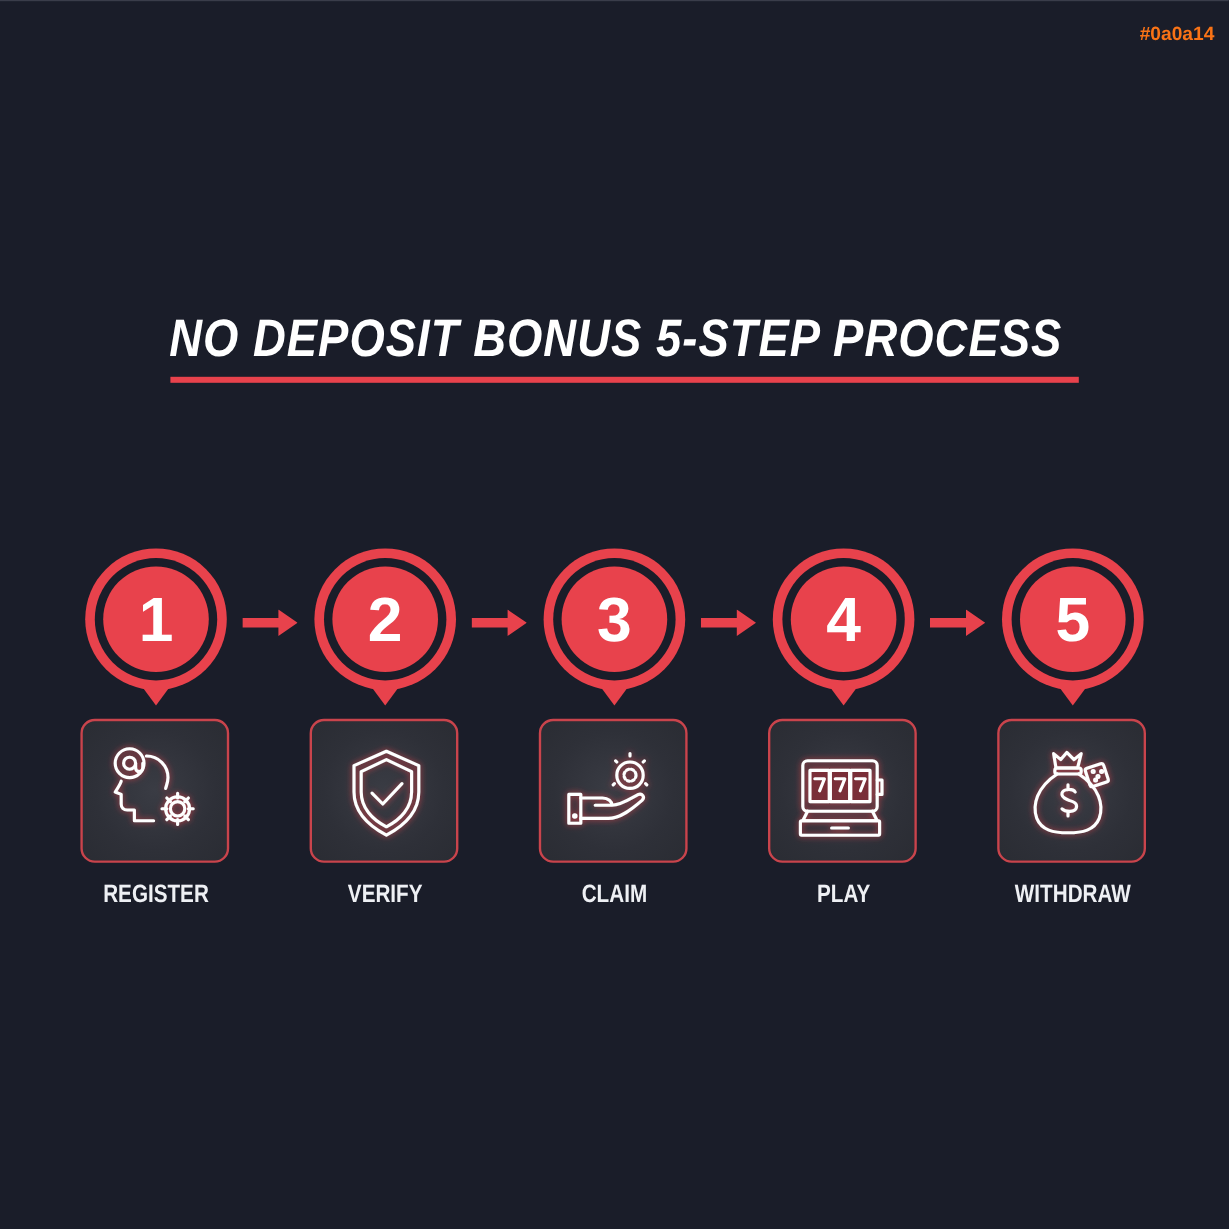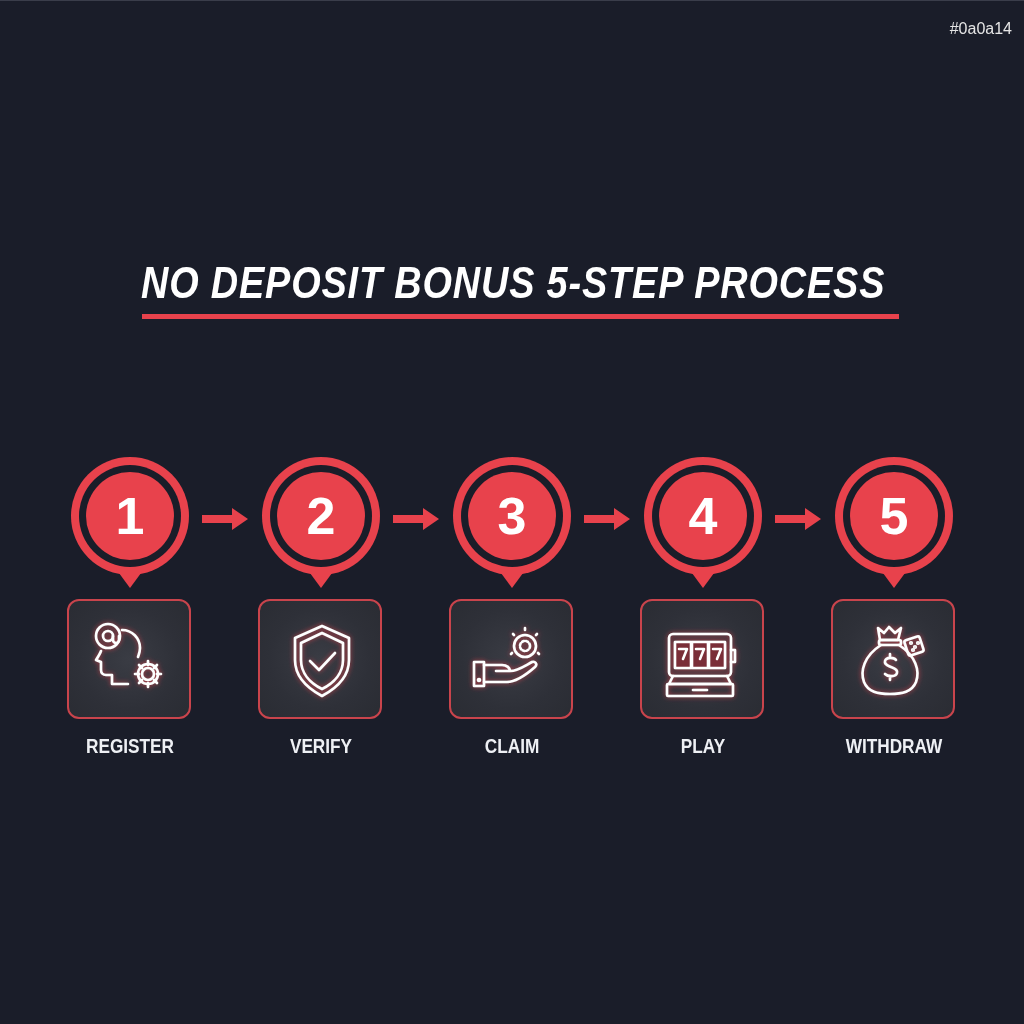--- a/index.html
+++ b/index.html
@@ -5,21 +5,21 @@
     html, body { margin: 0; padding: 0; }
     body {
       width: 1024px; height: 1024px; overflow: hidden;
       background: #1a1d29;
       position: relative;
       font-family: "Liberation Sans", sans-serif;
     }
     .top-edge { position: absolute; left: 0; top: 0; width: 1024px; height: 1px; background: #3a3d4a; }
     .hex-tag {
       position: absolute; right: 12px; top: 20px;
-      color: #e5e5e5; font-size: 16px; font-weight: normal;
+      color: #f97316; font-size: 16px; font-weight: bold;
       font-family: "Liberation Sans", sans-serif;
     }
     .title {
       position: absolute; left: 0; width: 1024px; top: 258px;
       text-align: center; color: #ffffff;
       font-family: "Liberation Sans", sans-serif;
       font-weight: bold; font-style: italic;
       font-size: 44px; letter-spacing: 1px;
       transform: scaleX(0.86); transform-origin: 520px 0;
     }

